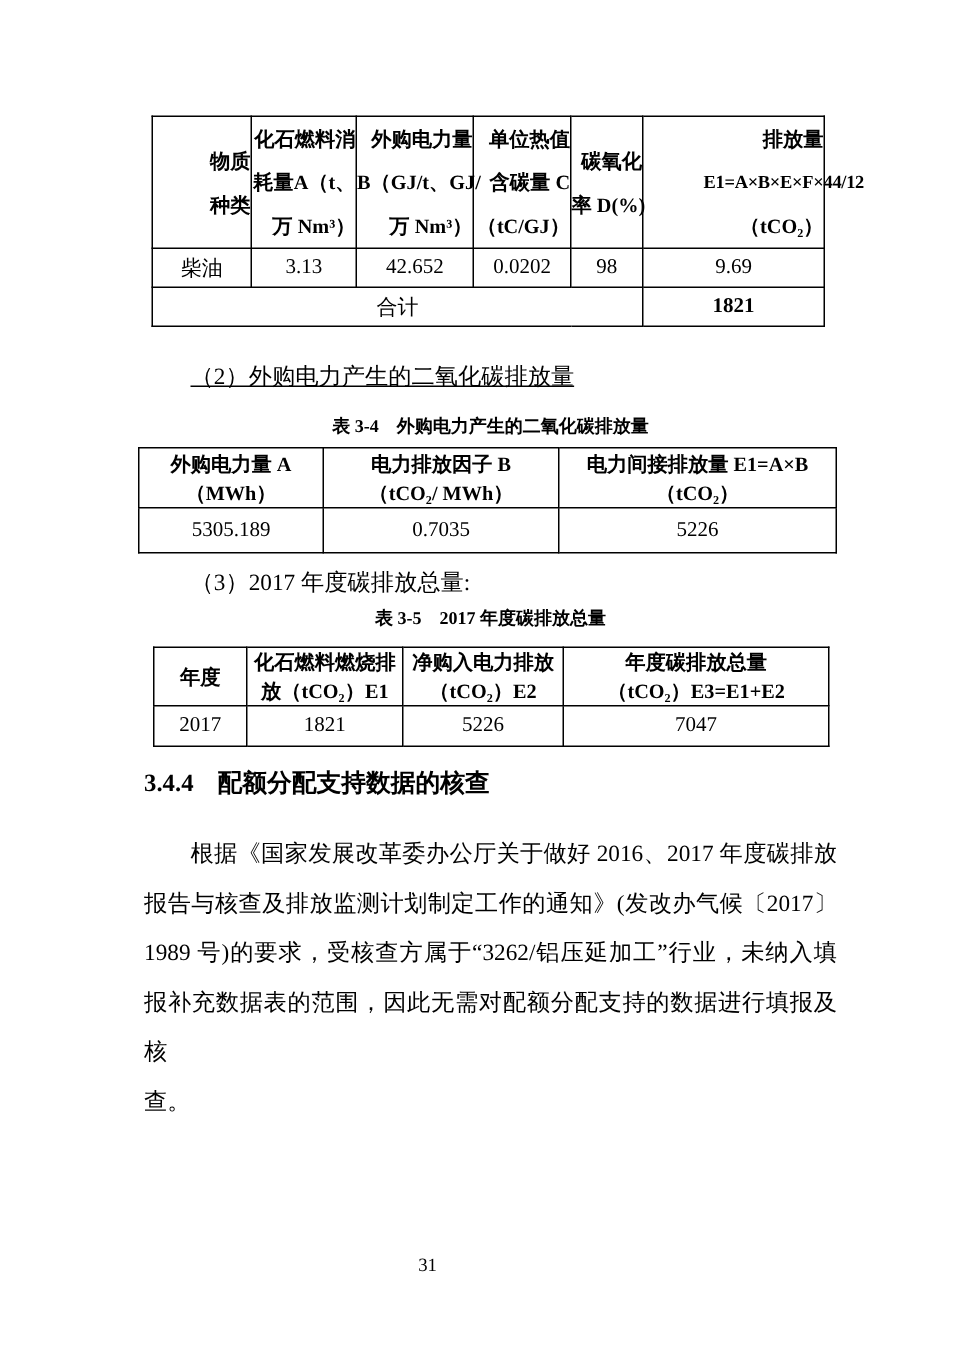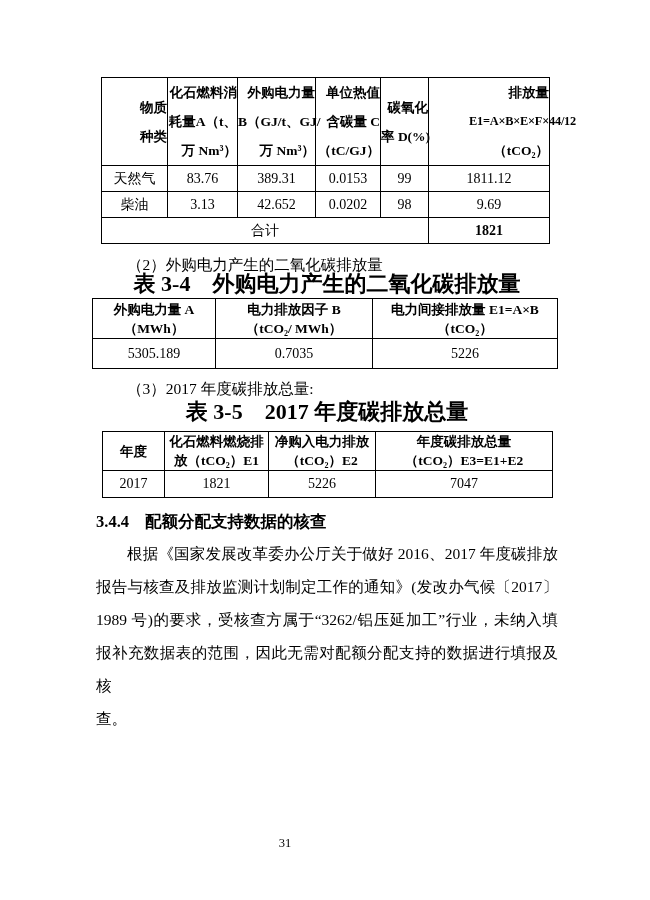--- a/index.html
+++ b/index.html
@@ -48,27 +48,27 @@
   
   .note {
     position: absolute;
     left: 96px;
     width: 462px;
     font-size: 15.5px;
     line-height: 20px;
     padding-left: 31px;
     white-space: nowrap;
   }
-  .note2 { top: 255px; }
+  .note2 { top: 242px; text-decoration: underline; }
   .note3 { top: 379px; }
   .caption {
     position: absolute;
     left: 96px;
     width: 462px;
-    font-size: 22px;
+    font-size: 12px;
     font-weight: bold;
     text-align: center;
     line-height: 20px;
     white-space: nowrap;
   }
   .caption34 { top: 274px; }
   .caption35 { top: 402px; }
   .section-heading {
     position: absolute;
     top: 511px;
@@ -82,21 +82,21 @@
   .section-heading .sec-num { margin-right: 16px; }
   .paragraph {
     position: absolute;
     top: 537px;
     left: 96px;
     width: 462px;
     font-size: 15.5px;
     line-height: 33px;
   }
   .para-line { text-align: justify; text-align-last: justify; }
-  .para-line.first { padding-left: 31px; }
+  .para-line.first { padding-left: 31px; margin-top: 16px; }
   .para-line.last { text-align: left; text-align-last: left; }
   .page-number {
     position: absolute;
     top: 836px;
     left: 0;
     width: 570px;
     text-align: center;
     font-size: 12.5px;
   }
 </style>
@@ -141,28 +141,20 @@
         </th>
         <th>
           <div>排放量</div>
           <div class="fm">E1=A×B×E×F×44/12</div>
           <div>（tCO₂）</div>
         </th>
       </tr>
     </thead>
     <tbody>
       <tr>
-        <td>天然气</td>
-        <td>83.76</td>
-        <td>389.31</td>
-        <td>0.0153</td>
-        <td>99</td>
-        <td>1811.12</td>
-      </tr>
-      <tr>
         <td>柴油</td>
         <td>3.13</td>
         <td>42.652</td>
         <td>0.0202</td>
         <td>98</td>
         <td>9.69</td>
       </tr>
       <tr>
         <td colspan="5">合计</td>
         <td class="total-value">1821</td>

